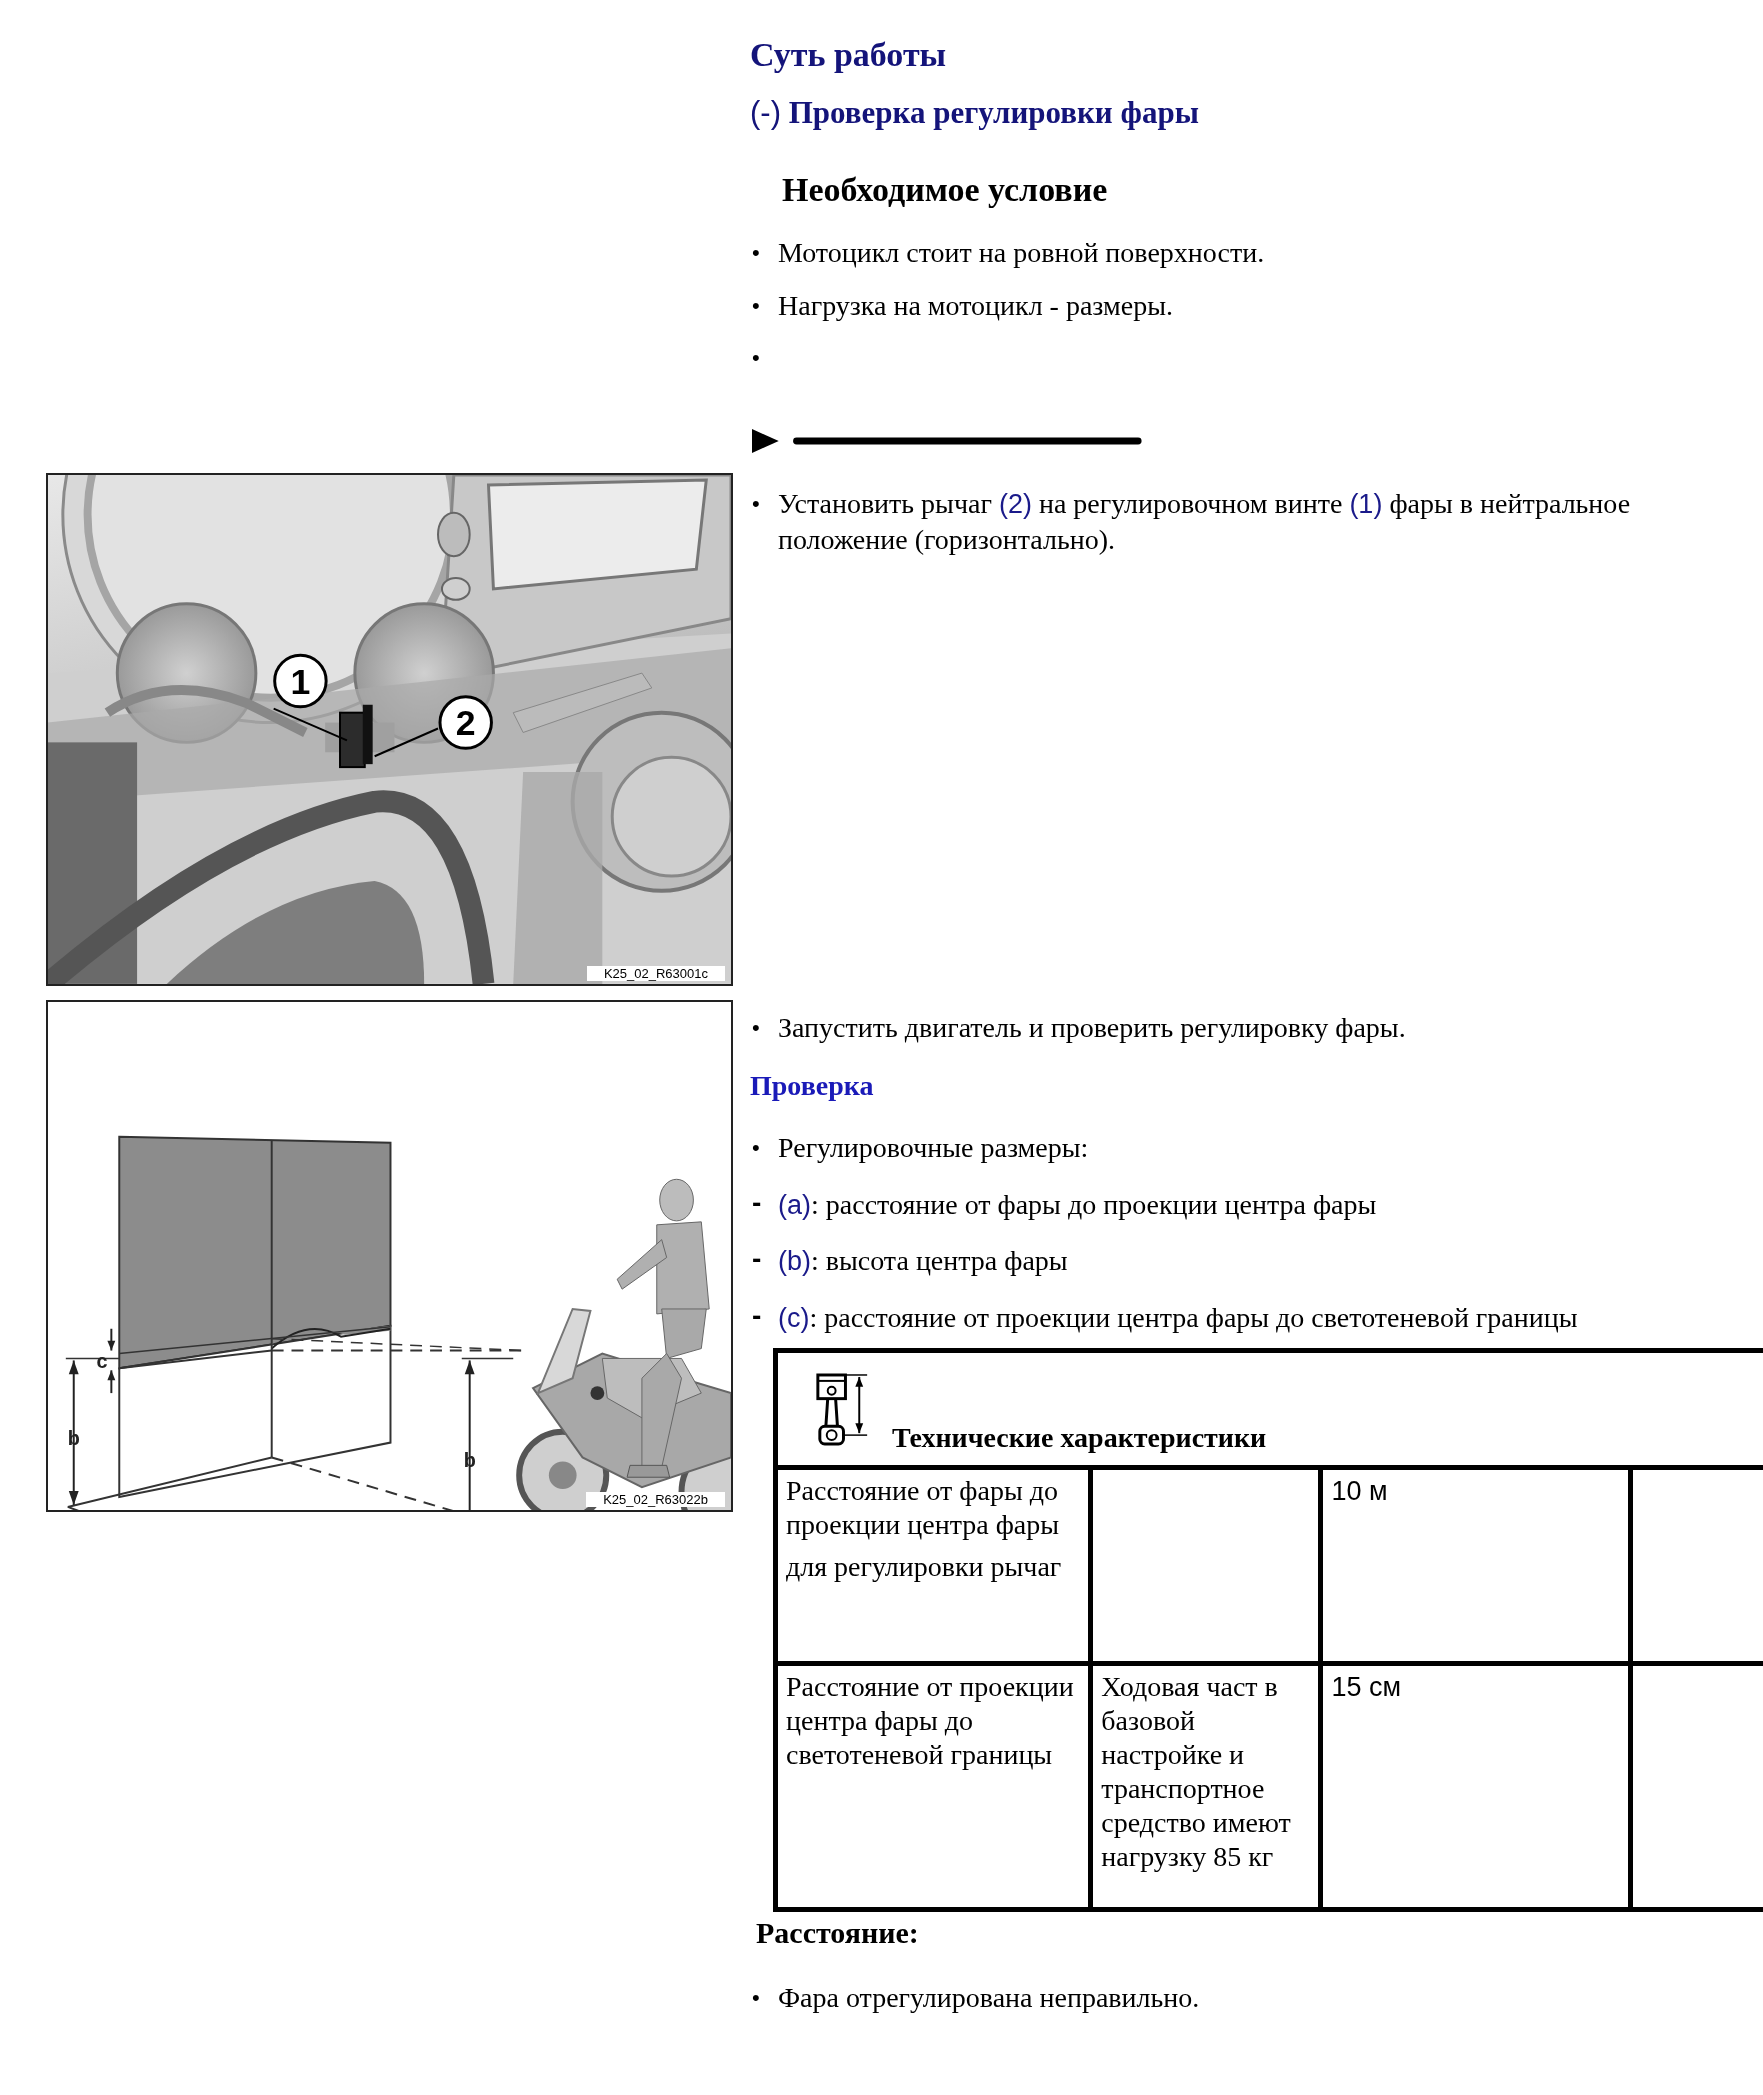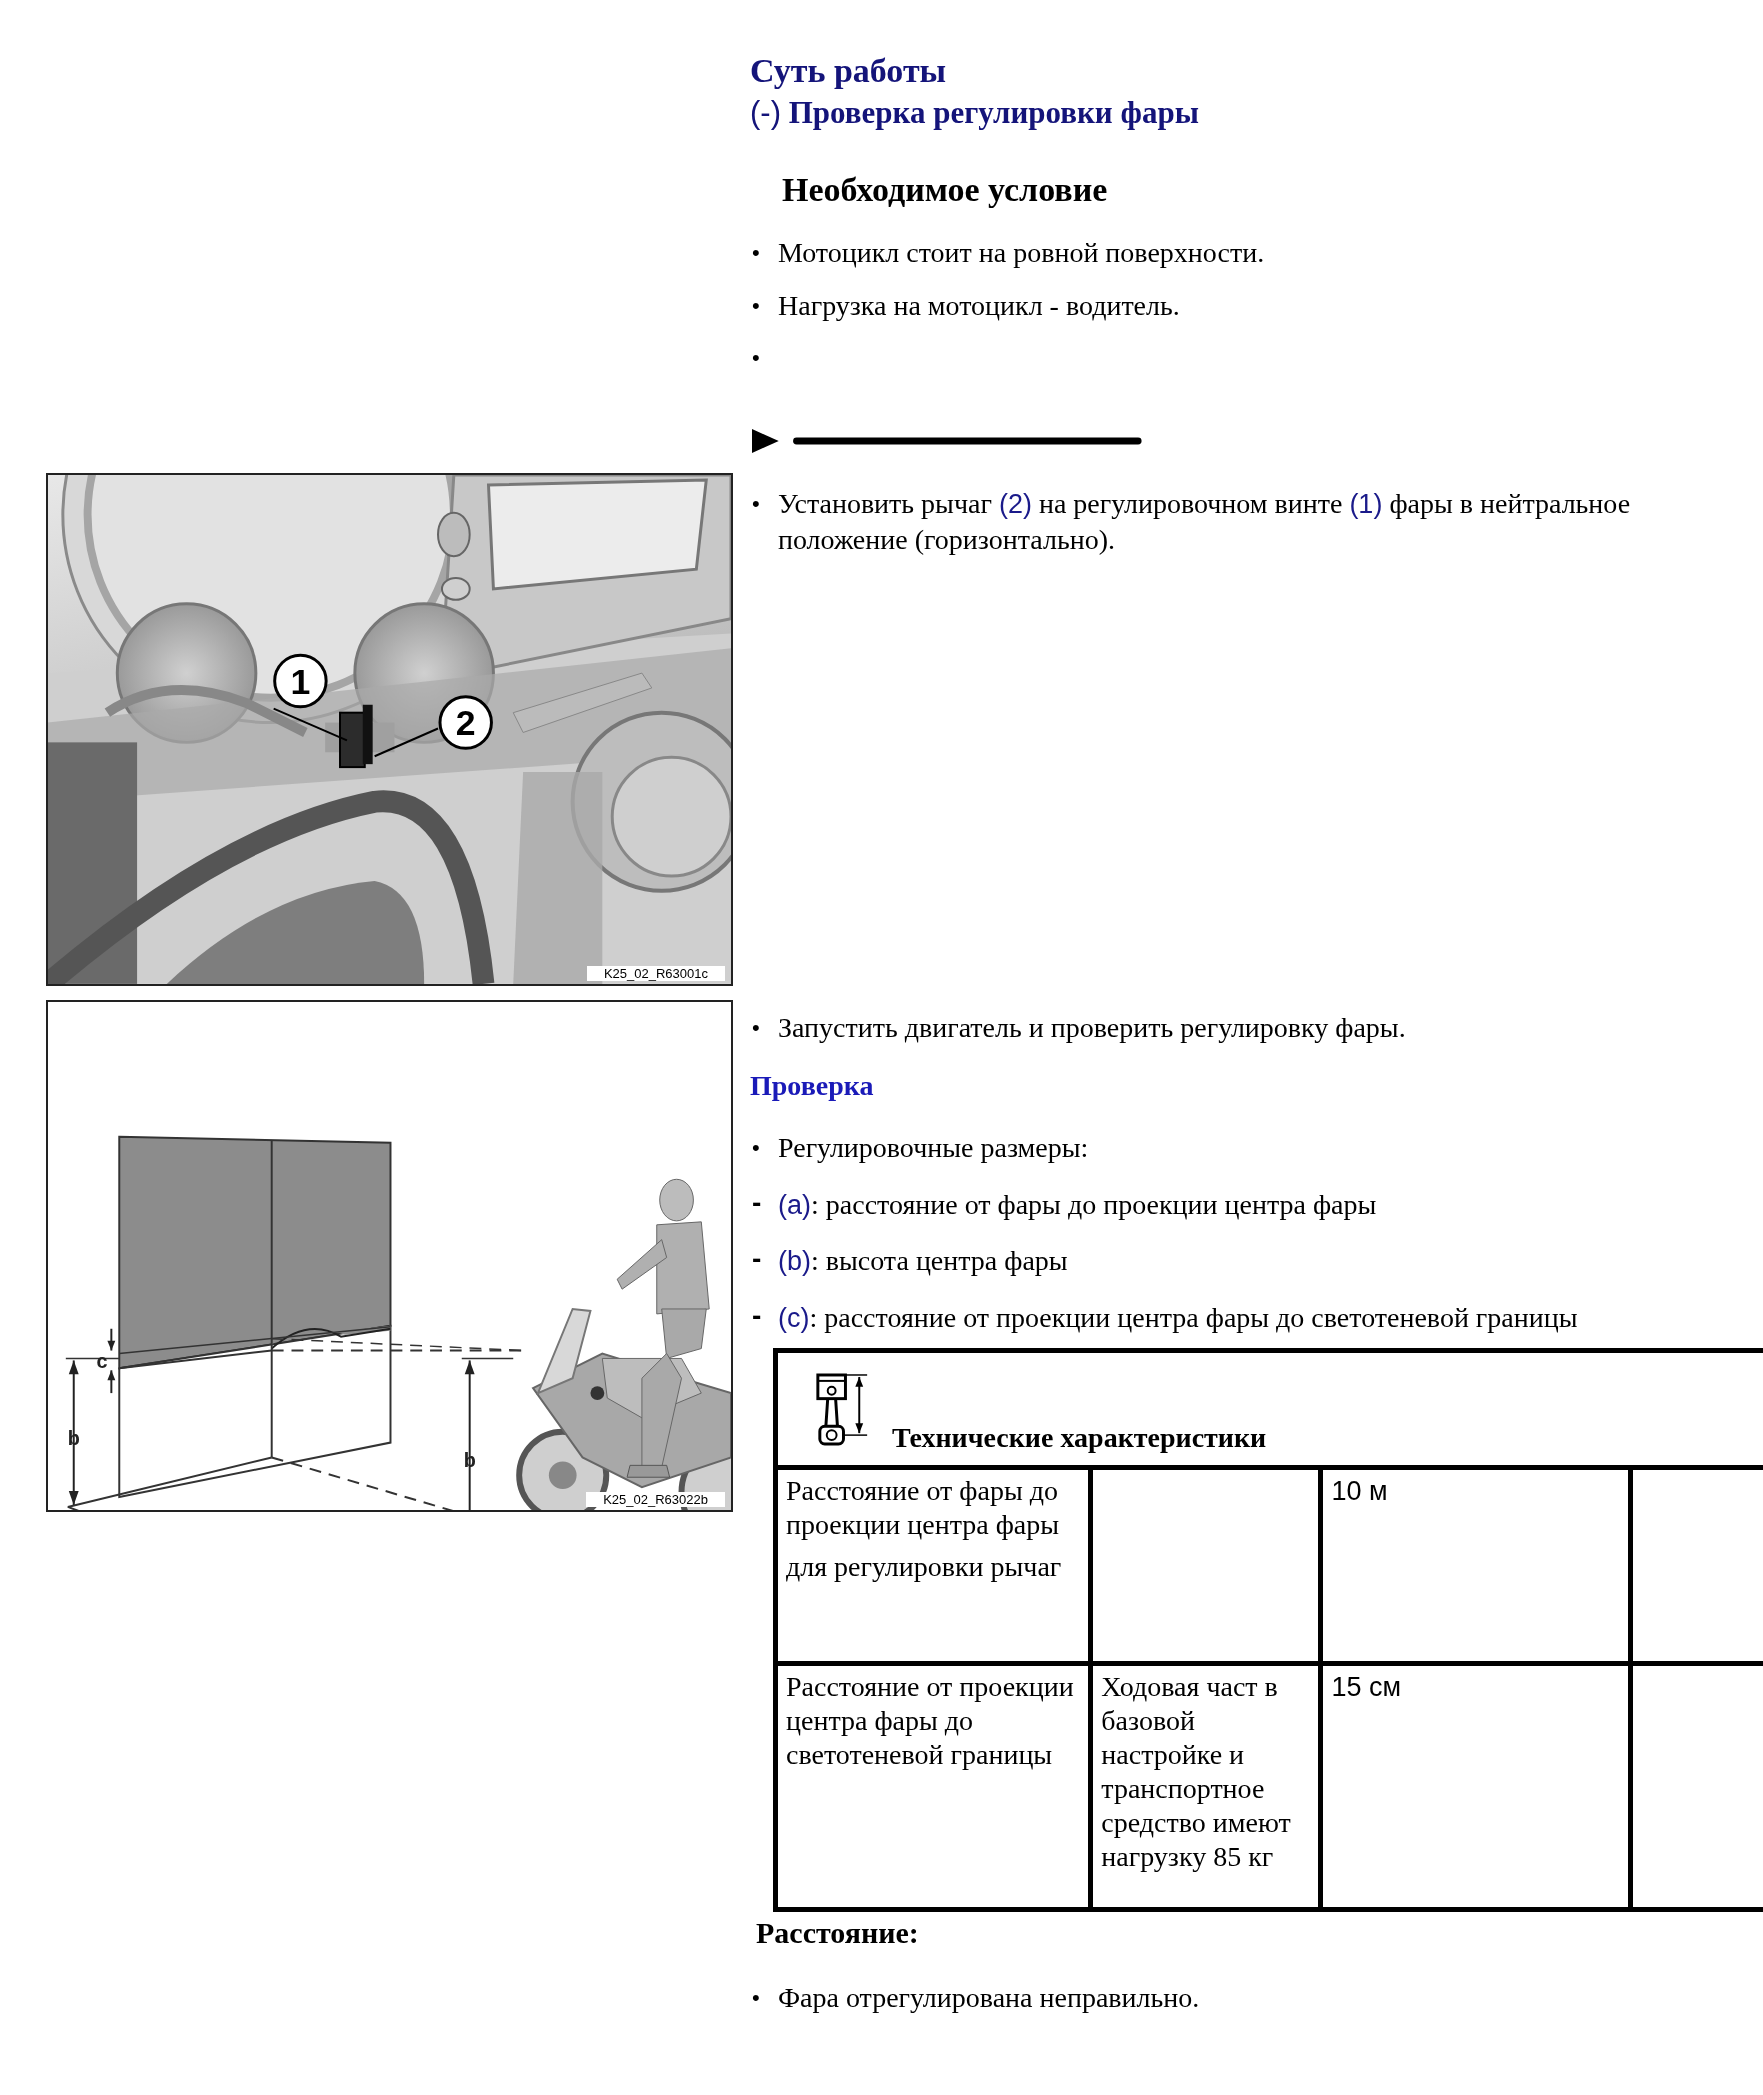--- a/index.html
+++ b/index.html
@@ -1,19 +1,19 @@
 <!DOCTYPE html>
 <html><head>
 <meta charset="utf-8">
 <style>
   html, body { margin: 0; padding: 0; background: #ffffff; }
   body { width: 1763px; height: 2096px; position: relative; overflow: hidden;
          font-family: "Liberation Serif", "DejaVu Serif", serif; color: #000; }
   .abs { position: absolute; }
-  .h-title { font-weight: bold; color: #14147a; font-size: 34px; margin-top: 16px; }
+  .h-title { font-weight: bold; color: #14147a; font-size: 34px; }
   .h-sub { font-weight: bold; color: #14147a; font-size: 31px; }
   .h-sub .paren { font-family: "Liberation Sans", "DejaVu Sans", sans-serif; font-weight: normal; }
   .h-black { font-weight: bold; font-size: 34px; color: #000; }
   .h-blue { font-weight: bold; color: #1a1ab8; font-size: 28px; }
   .para { font-size: 28px; line-height: 35px; }
   .bullet { position: absolute; left: 0; top: 0; font-size: 22px; font-family: "Liberation Sans", sans-serif; }
   .dash { position: absolute; left: 0; top: -2px; font-size: 28px; font-family: "Liberation Sans", sans-serif; font-weight: bold; }
   .item { position: absolute; padding-left: 26px; }
   .ref { color: #1a1a8a; font-family: "Liberation Sans", "DejaVu Sans", sans-serif; font-size: 27px; }
   .fig { position: absolute; border: 2px solid #222; background: #fff; overflow: hidden; }
@@ -38,21 +38,21 @@
 
 <div class="abs h-black" style="left:750px; top:171px;margin-left:32px;">Необходимое условие</div>
 
 <div class="para">
   <div class="item" style="left:752px; top:235px; width:950px;">
     <span class="bullet">•</span>
     <span>Мотоцикл стоит на ровной поверхности.</span>
   </div>
   <div class="item" style="left:752px; top:288px; width:950px;">
     <span class="bullet">•</span>
-    <span>Нагрузка на мотоцикл - водитель.</span>
+    <span>Нагрузка на мотоцикл - размеры.</span>
   </div>
   <div class="item" style="left:752px; top:340px; width:871px;">
     <span class="bullet">•</span>
   </div>
 </div>
 
 <svg class="abs" style="left:752px; top:426px;" width="396" height="30" viewBox="0 0 400 30">
   <polygon points="0,3 0,27 27,15" fill="#000"></polygon>
   <line x1="45" y1="15" x2="390" y2="15" stroke="#000" stroke-width="7" stroke-linecap="round"></line>
 </svg>

